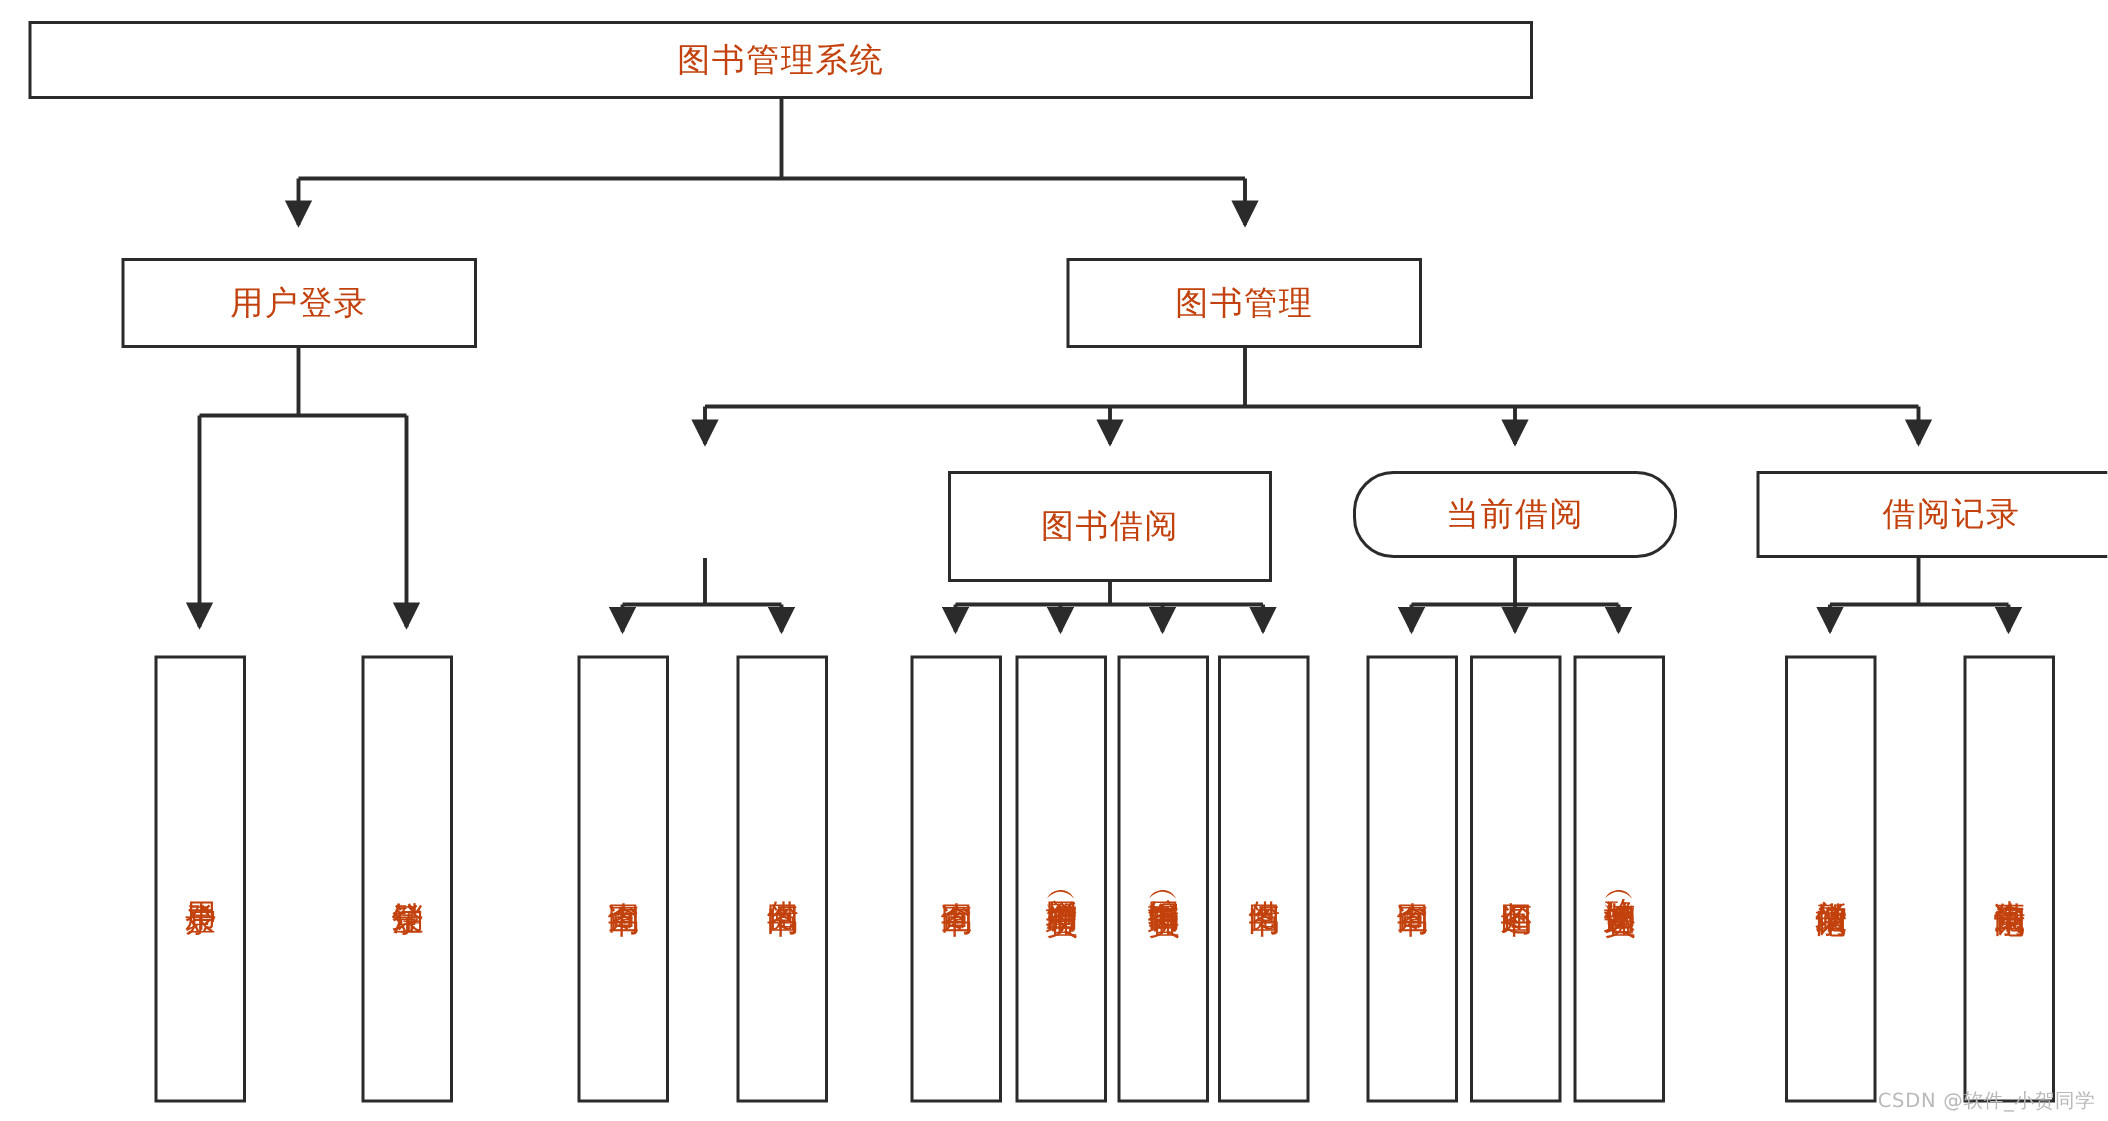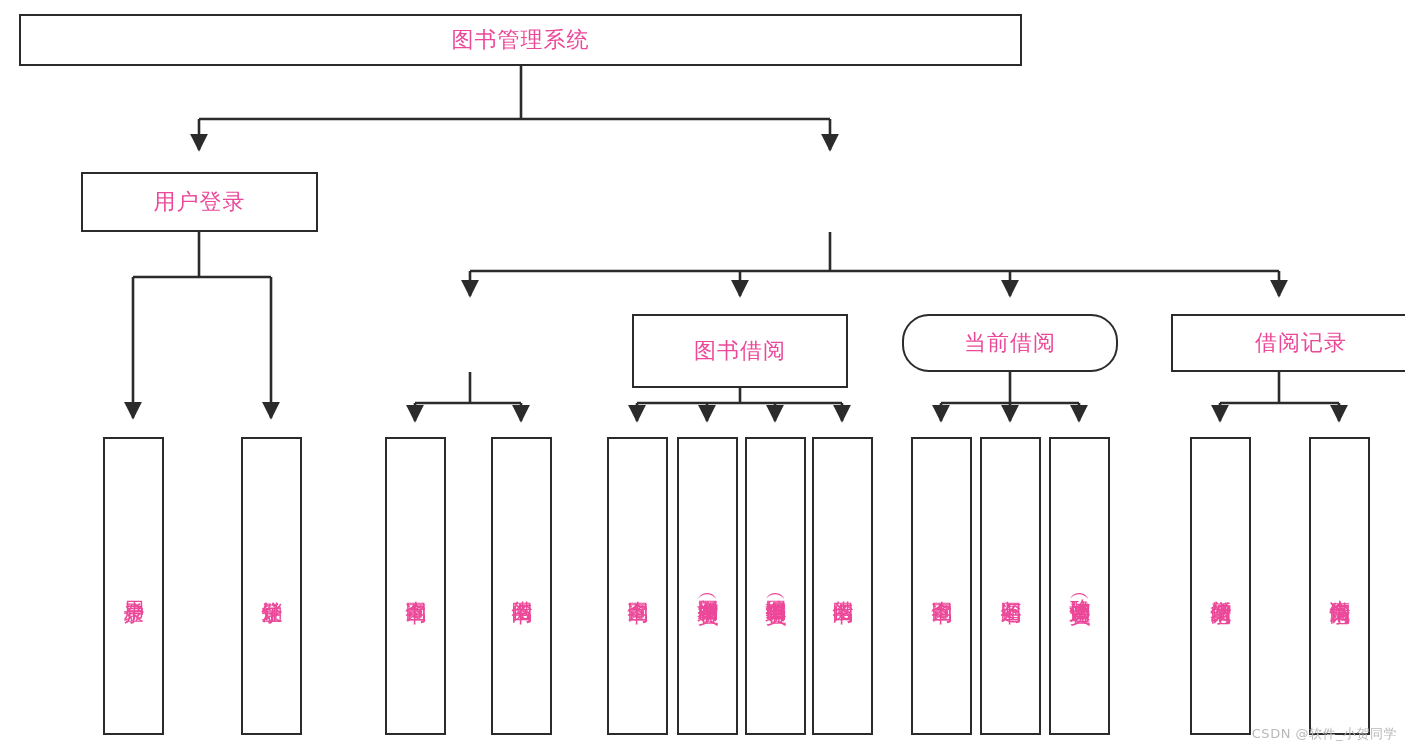--- a/index.html
+++ b/index.html
@@ -25,21 +25,21 @@
     height: 747px;
   }
   .node {
     position: absolute;
     box-sizing: border-box;
     border: 2.5px solid #2b2b2b;
     background: #ffffff;
     display: flex;
     align-items: center;
     justify-content: center;
-    color: #ec4899;
+    color: #c2410c;
   }
   .node.horiz {
     font-size: 22px;
     letter-spacing: 1px;
   }
   .node.vert {
     font-size: 21px;
     letter-spacing: 1px;
   }
   .node.vert .vtext {
@@ -118,20 +118,23 @@
     </g>
   </svg>
 
   <div class="node horiz" style="left:19px; top:14px; width:1003px; height:52px;">
     <span class="htext">图书管理系统</span>
   </div>
 
   <div class="node horiz" style="left:81px; top:172px; width:237px; height:60px;">
     <span class="htext">用户登录</span>
   </div>
+  <div class="node horiz" style="left:711px; top:172px; width:237px; height:60px;">
+    <span class="htext">图书管理</span>
+  </div>
 
   <div class="node horiz" style="left:632px; top:314px; width:216px; height:74px;">
     <span class="htext">图书借阅</span>
   </div>
   <div class="node horiz" style="left:902px; top:314px; width:216px; height:58px;border-radius:27px;">
     <span class="htext">当前借阅</span>
   </div>
   <div class="node horiz" style="left:1171px; top:314px; width:260px; height:58px;">
     <span class="htext">借阅记录</span>
   </div>

